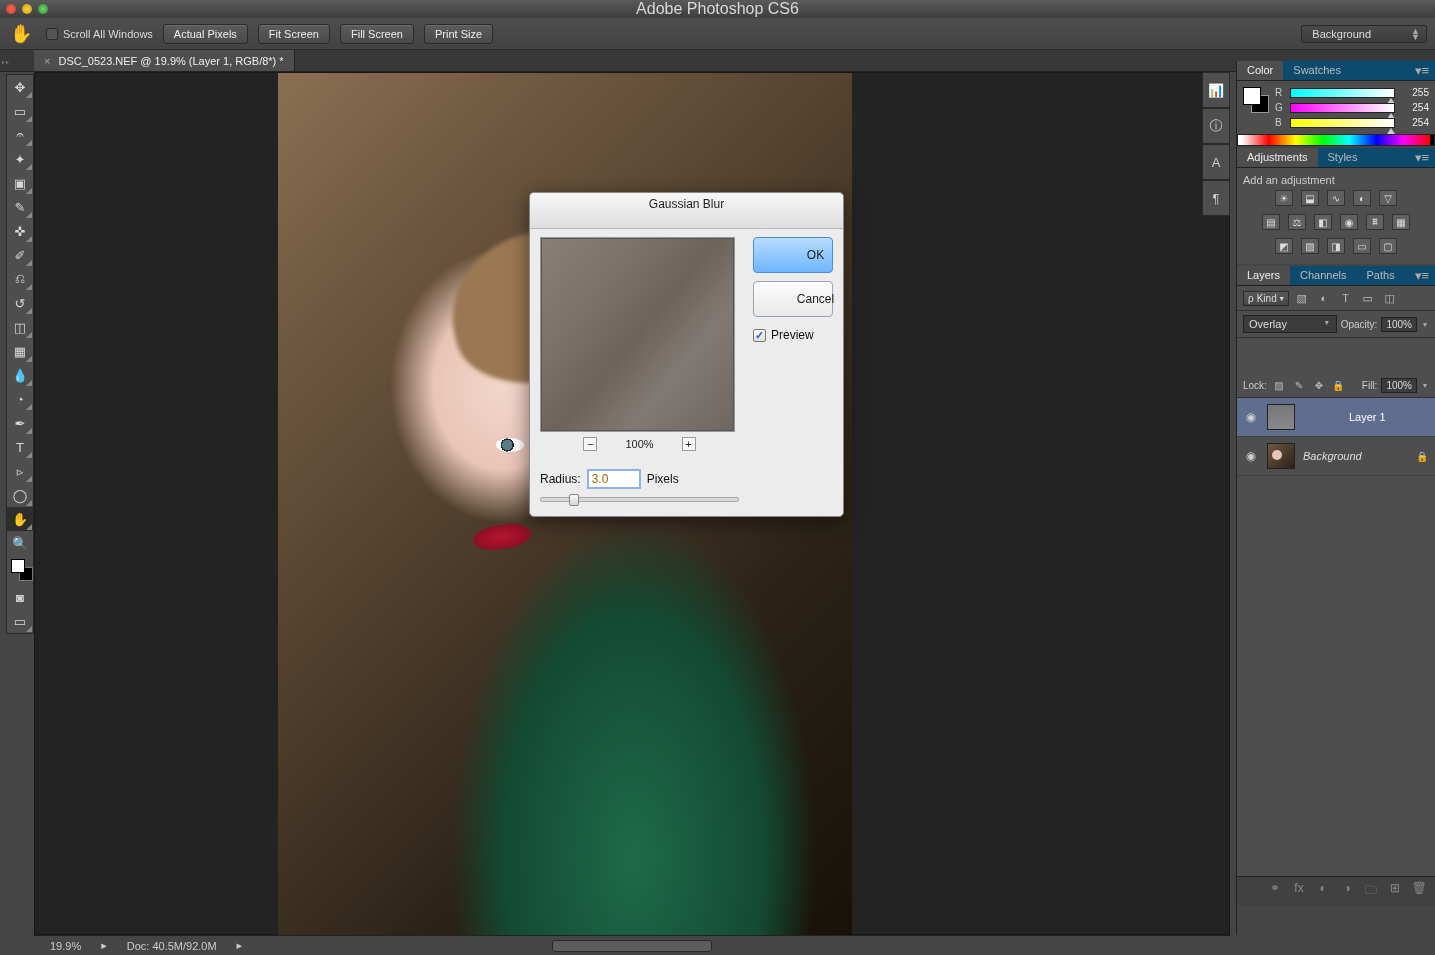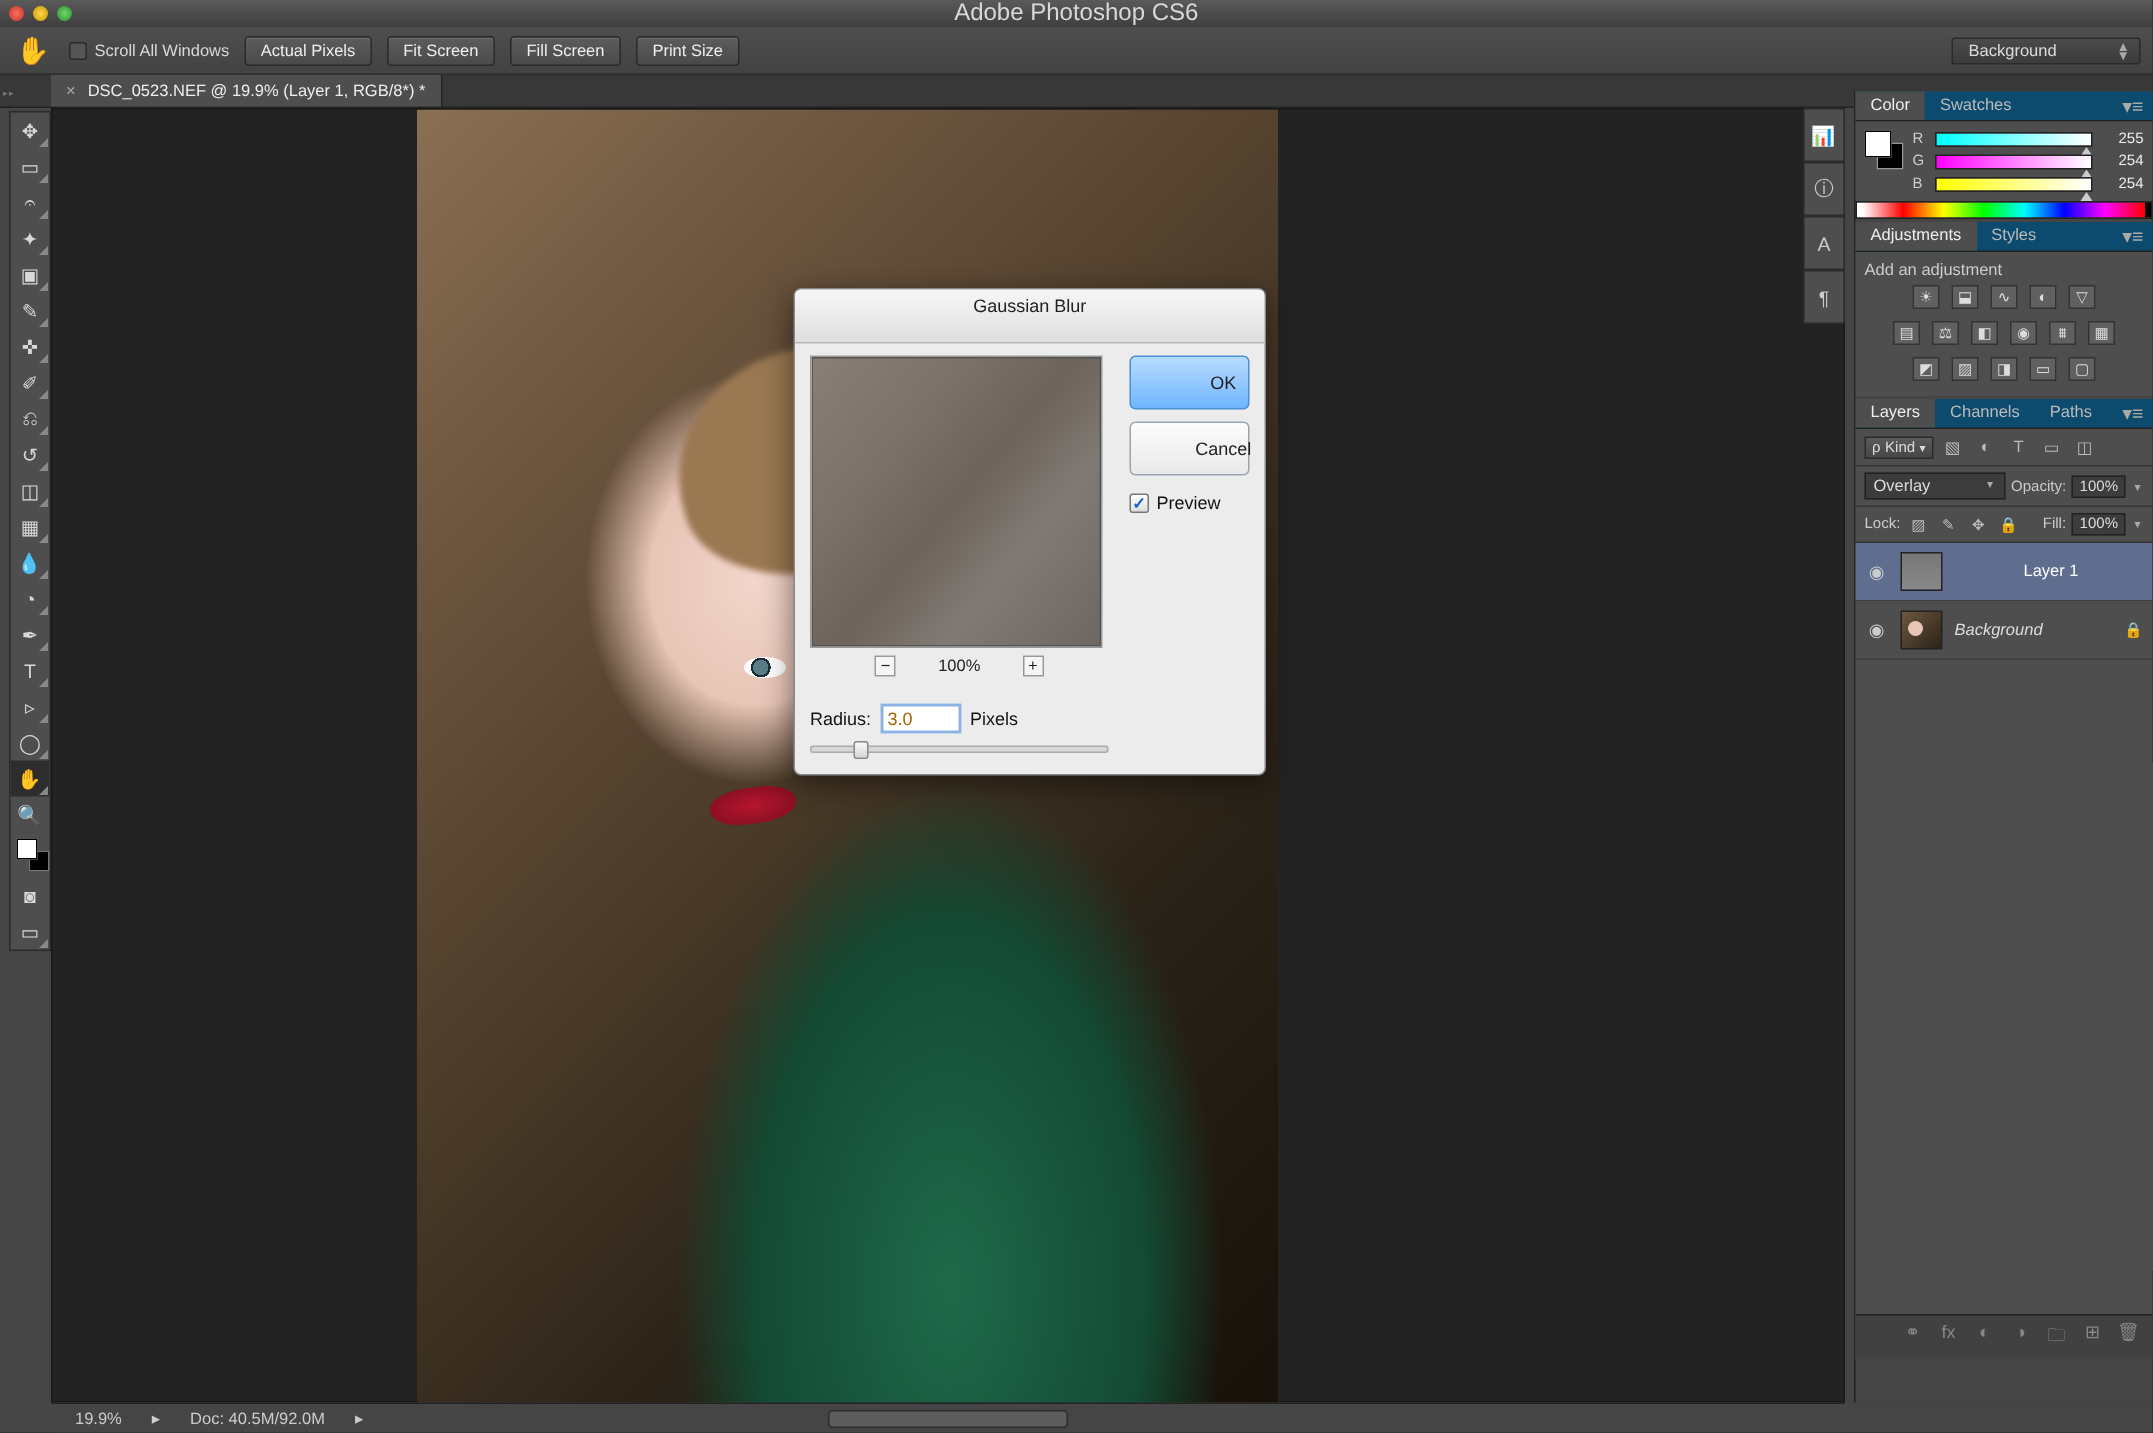--- a/index.html
+++ b/index.html
@@ -88,21 +88,21 @@
 .layers-body { background:#4e4e4e; display:flex; flex-direction:column; height:620px;}
 .layers-filter { display:flex; align-items:center; gap:4px; padding:4px 6px; border-bottom:1px solid #333;}
 .kind-sel { background:linear-gradient(#5a5a5a,#474747); color:#ddd; font-size:10px; padding:1px 4px; border:1px solid #2a2a2a; display:flex; align-items:center; gap:3px;}
 .kind-sel .arr { font-size:8px;}
 .filter-ico { width:18px; height:16px; display:flex; align-items:center; justify-content:center; color:#bbb; font-size:11px; background:#4e4e4e;}
 .layers-opts { display:flex; align-items:center; gap:4px; padding:4px 6px; border-bottom:1px solid #333;}
 .combo { flex:1; background:#3c3c3c; color:#ddd; font-size:11px; padding:2px 5px; border:1px solid #222; display:flex; justify-content:space-between;}
 .lbl { color:#ccc; font-size:10px;}
 .pct { background:#3c3c3c; color:#ddd; font-size:10px; padding:1px 4px; border:1px solid #222;}
 .drop-tri { font-size:8px; color:#aaa; padding:0 2px;}
-.lock-row { display:flex; align-items:center; gap:4px; padding:4px 6px; border-bottom:1px solid #333;}
+.lock-row { display:flex; align-items:center; gap:4px; padding:4px 6px; border-bottom:1px solid #333;margin-top:36px;}
 .lock-ico { width:16px; height:14px; color:#bbb; font-size:10px; display:flex; align-items:center; justify-content:center;}
 .layer-list { flex:1; overflow:auto;}
 .layer-row { display:flex; align-items:center; padding:6px; gap:8px; border-bottom:1px solid #404040;}
 .layer-row.sel { background:#5f6e8f; color:#fff;}
 .eye-ico { width:16px; text-align:center; color:#ccc; font-size:12px;}
 .thumb { width:28px; height:26px; border:1px solid #222;}
 .thumb.grey { background:linear-gradient(#777,#888);}
 .thumb.img { background:linear-gradient(135deg,#6e5740,#2b2318); position:relative;}
 .thumb.img:before{content:"";position:absolute;left:4px;top:6px;width:10px;height:10px;background:#e8c5b6;border-radius:50%;}
 .layer-name { font-size:11px; color:#ddd;}

